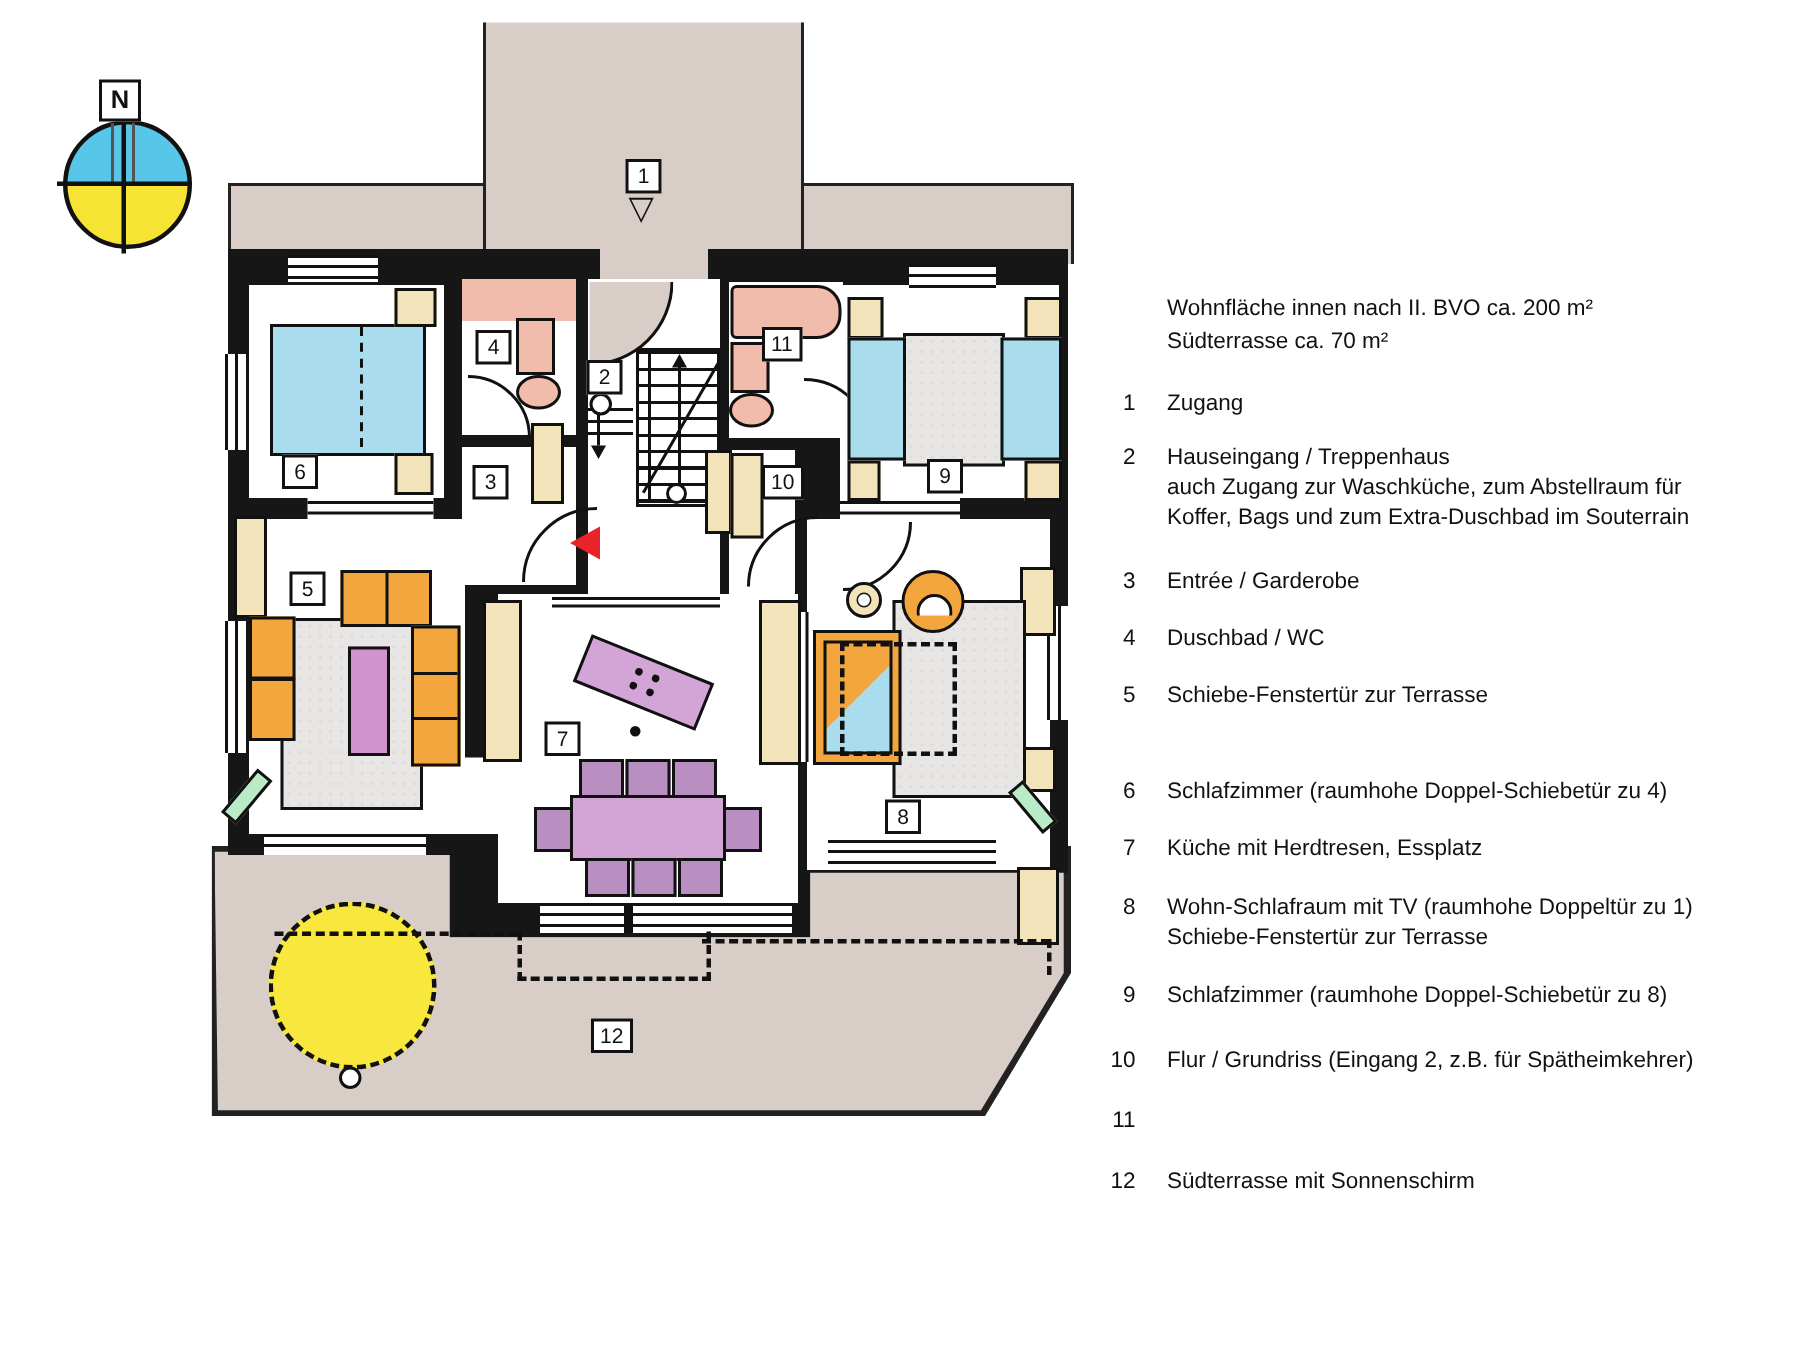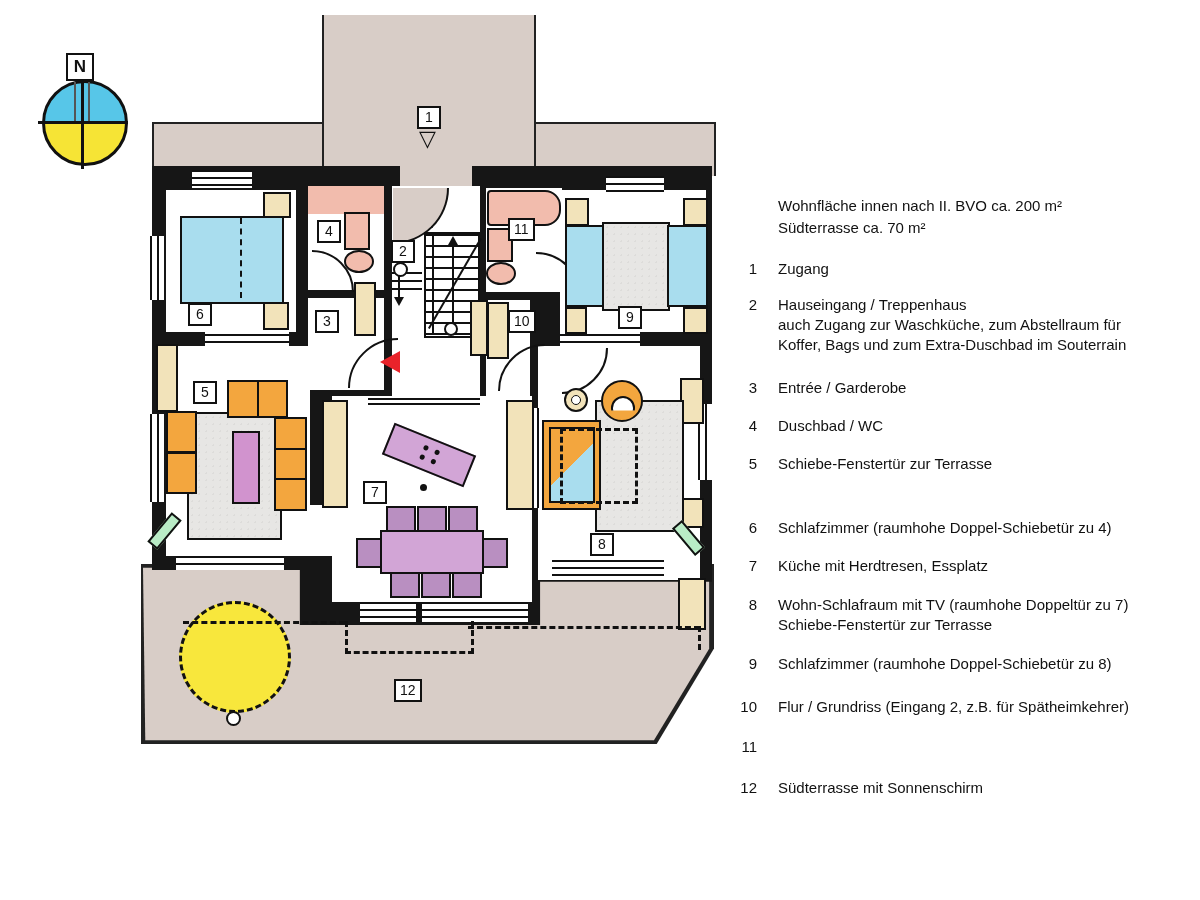--- a/index.html
+++ b/index.html
@@ -256,21 +256,21 @@
   </div>
   <div class="legend-item" style="top:556px;">
     <div class="legend-num">7</div>
     <div class="legend-lines">
         <div>Küche mit Herdtresen, Essplatz</div>
       </div>
   </div>
   <div class="legend-item" style="top:595px;">
     <div class="legend-num">8</div>
     <div class="legend-lines">
-      <div>Wohn-Schlafraum mit TV (raumhohe Doppeltür zu 7)</div>
+      <div>Wohn-Schlafraum mit TV (raumhohe Doppeltür zu 1)</div>
       <div>Schiebe-Fenstertür zur Terrasse</div>
     </div>
   </div>
   <div class="legend-item" style="top:654px;">
     <div class="legend-num">9</div>
     <div class="legend-lines">
         <div>Schlafzimmer (raumhohe Doppel-Schiebetür zu 8)</div>
       </div>
   </div>
   <div class="legend-item" style="top:697px;">

